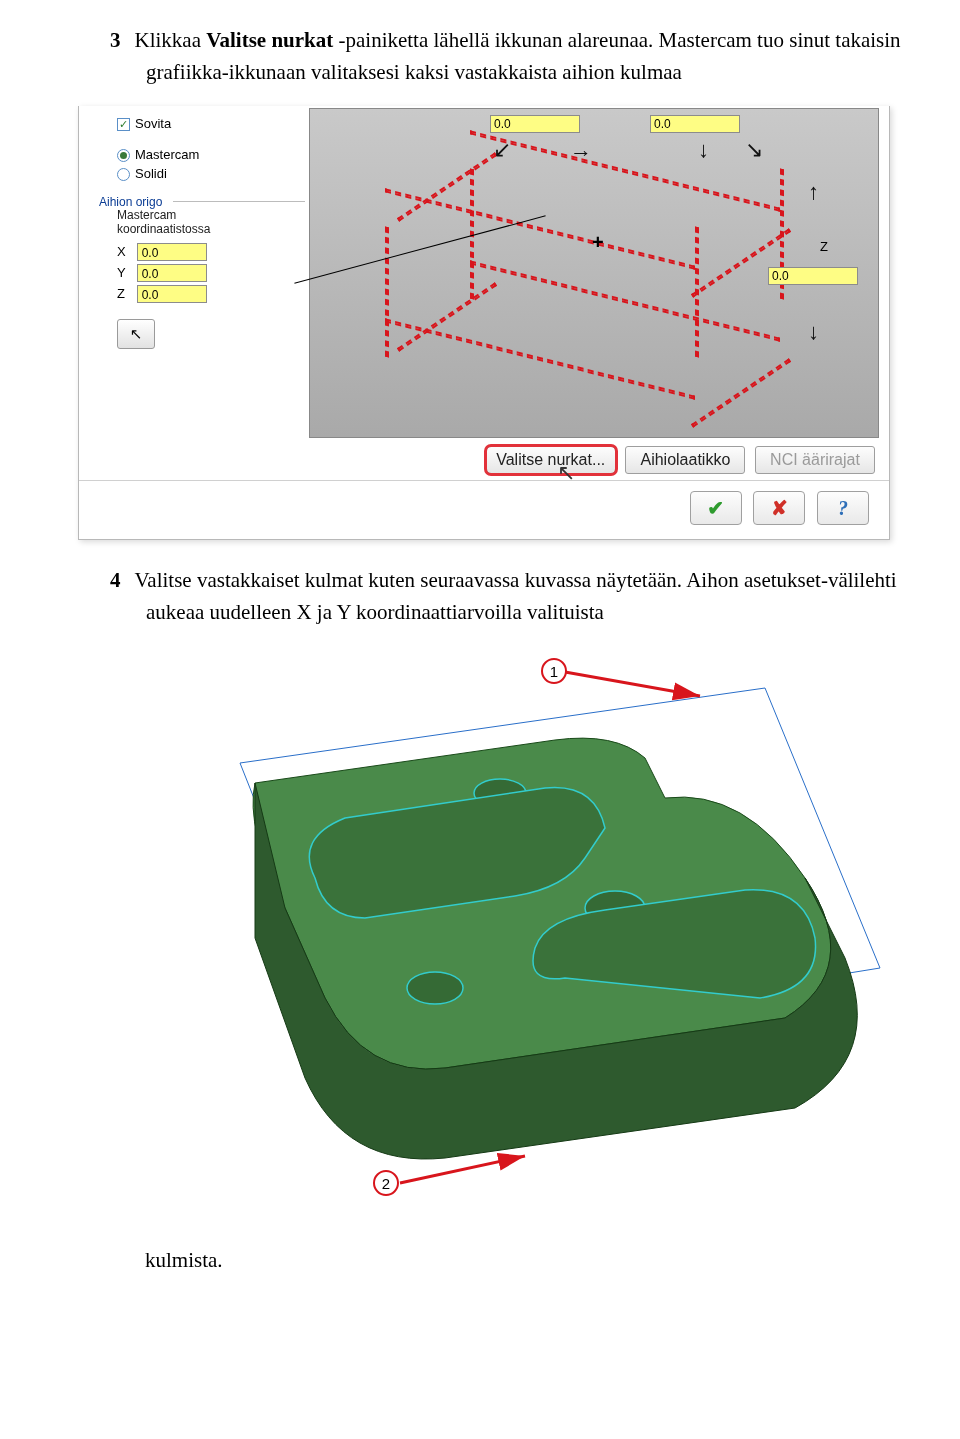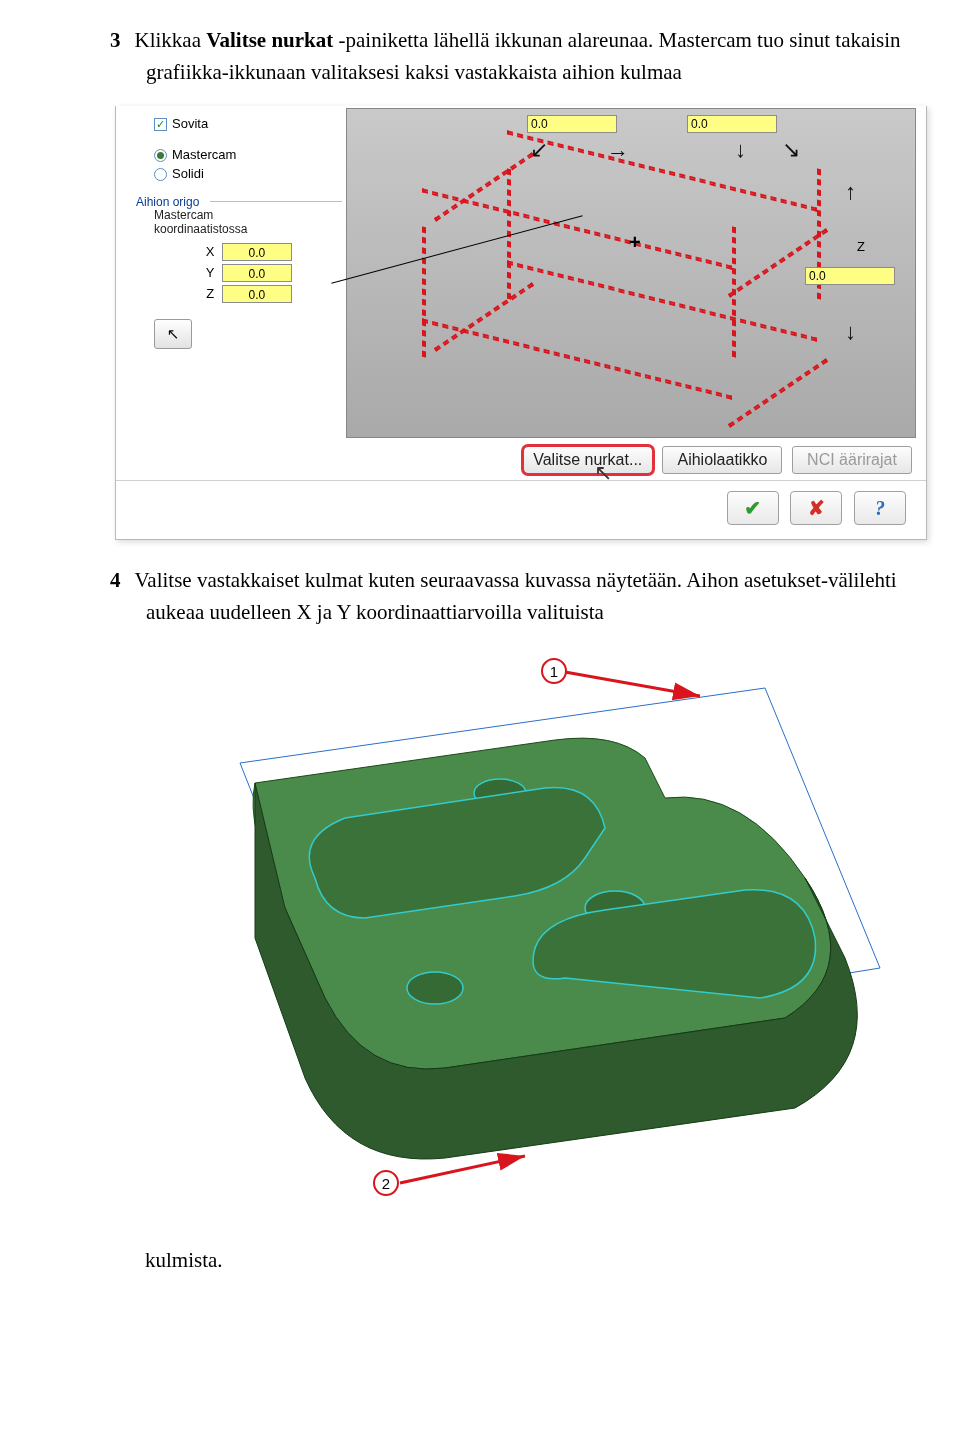--- a/index.html
+++ b/index.html
@@ -30,21 +30,21 @@
     padding-left: 36px;
   }
   .step-num {
     font-weight: bold;
     margin-right: 14px;
   }
   .bold { font-weight: bold; }
 
   
   .dialog-shot {
-    margin-left: 65px;
+    margin-left: 28px;
     width: 812px;
     border: 1px solid #b8b8b8;
     border-top: none;
     font-family: Tahoma, Arial, sans-serif;
     font-size: 13px;
     background: #fff;
     box-shadow: 2px 2px 6px rgba(0,0,0,0.15);
     position: relative;
   }
   .left-panel {
@@ -104,21 +104,20 @@
     margin-top: -8px;
     margin-left: 56px;
     margin-right: -2px;
   }
   .small-label {
     font-size: 12px;
     color: #222;
   }
   .xyz-row {
     margin: 3px 0;
-    text-align: center;
   }
   .xyz-row span.lbl { display:inline-block; width:16px; }
   .yellow-field {
     background: #fefd84;
     border: 1px solid #8c8c8c;
     padding: 2px 4px;
     width: 70px;
     display: inline-block;
     font-size: 12px;
     height: 18px;

